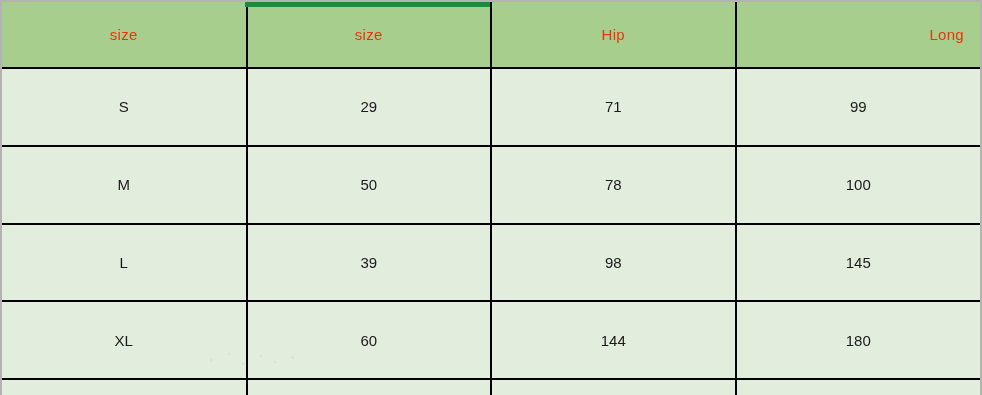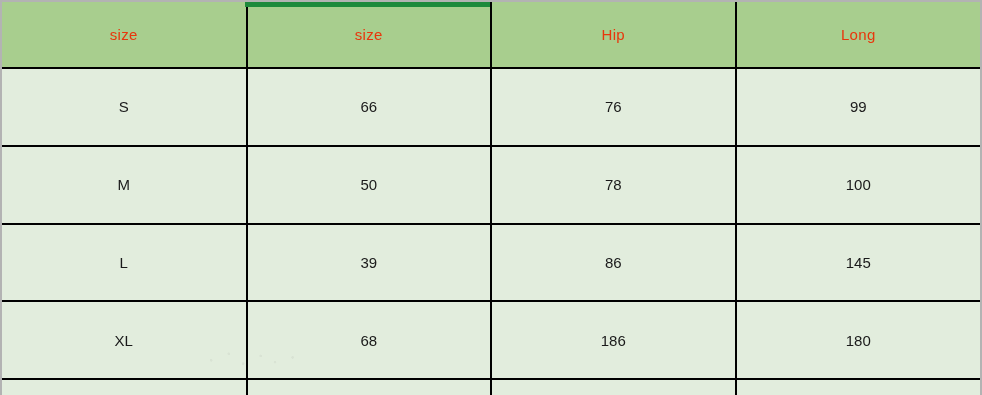--- a/index.html
+++ b/index.html
@@ -58,20 +58,21 @@
     font-size: 15px;
     letter-spacing: 0.3px;
     border-top: none;
     border-bottom: 2px solid #000000;
   }
   table.size-chart thead th.first-head {
     border-left: none;
   }
   table.size-chart thead th.last-head {
     border-right: none;
+    text-align: right;
   }
 
   
   .accent-bar {
     position: absolute;
     top: 0;
     left: 243px;
     width: 245px;
     height: 5px;
     background: #1e8a3c;
@@ -135,40 +136,40 @@
       <tr>
         <th class="first-head">size</th>
         <th>size</th>
         <th>Hip</th>
         <th class="last-head">Long</th>
       </tr>
     </thead>
     <tbody>
       <tr>
         <td class="first-col">S</td>
-        <td>66</td>
-        <td>76</td>
+        <td>29</td>
+        <td>71</td>
         <td class="last-col">99</td>
       </tr>
       <tr>
         <td class="first-col">M</td>
         <td>50</td>
         <td>78</td>
         <td class="last-col">100</td>
       </tr>
       <tr>
         <td class="first-col">L</td>
         <td>39</td>
-        <td>86</td>
+        <td>98</td>
         <td class="last-col">145</td>
       </tr>
       <tr>
         <td class="first-col">XL</td>
-        <td>68</td>
-        <td>186</td>
+        <td>60</td>
+        <td>144</td>
         <td class="last-col">180</td>
       </tr>
       <tr>
         <td class="first-col">XXL</td>
         <td>88</td>
         <td>110</td>
         <td class="last-col">103</td>
       </tr>
     </tbody>
   </table>

